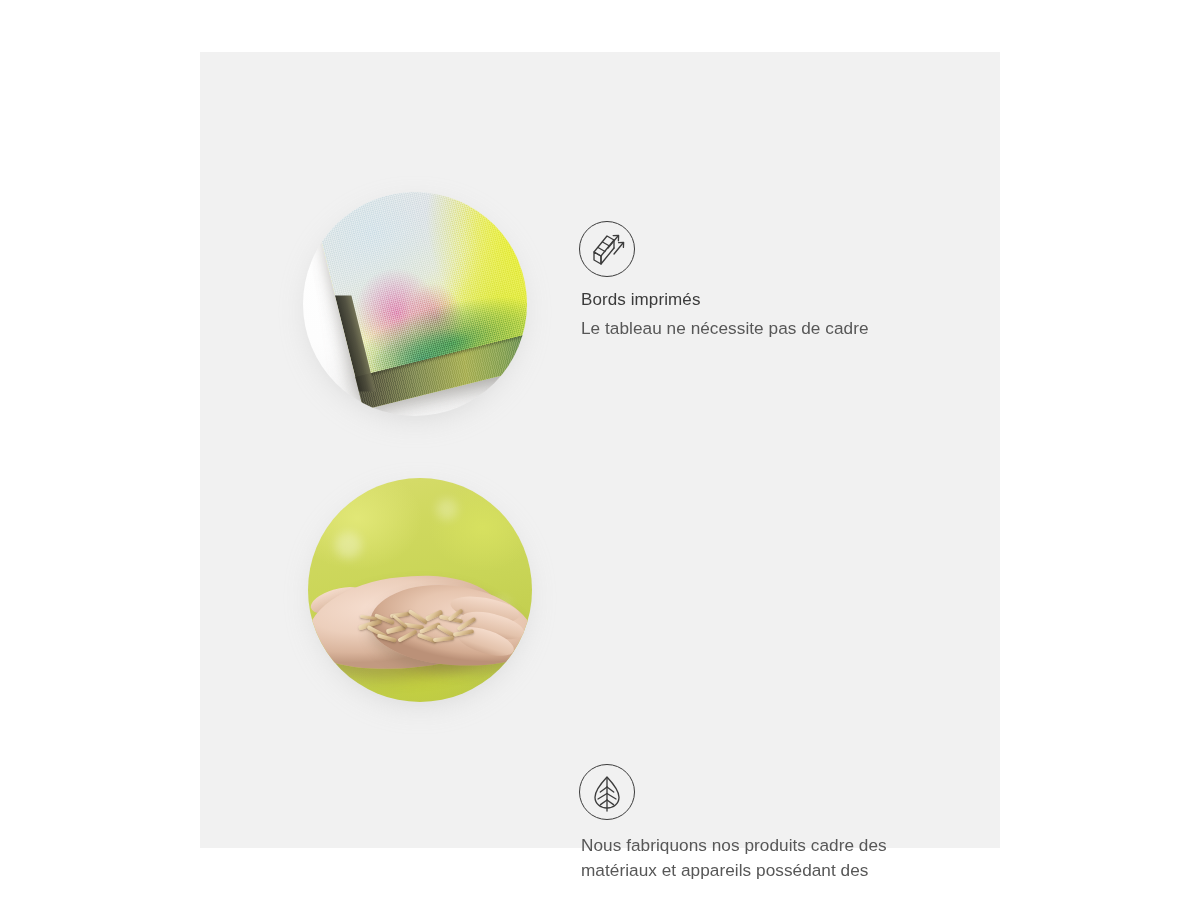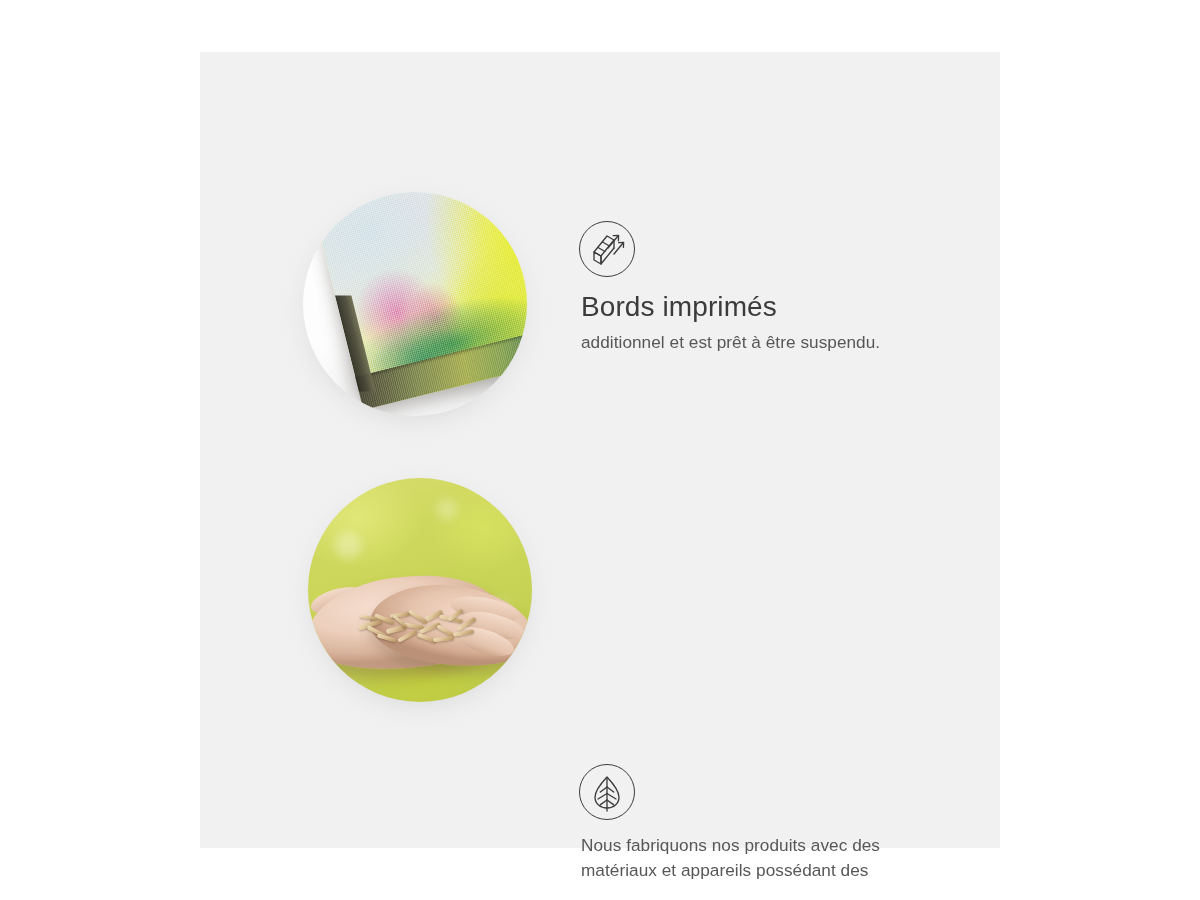--- a/index.html
+++ b/index.html
@@ -250,21 +250,21 @@
   .icon-ring-2 { left: 379px; top: 436px; }
   .icon-ring svg { position: absolute; left: 0; top: 0; }
 
   
   .txt { position: absolute; left: 381px; width: 372px; }
   .txt-1 { top: 238px; }
   .txt-2 { top: 505px; }
 
   .f-title {
     margin: 0 0 6px 0;
-    font-size: 28px;
+    font-size: 17px;
     font-weight: 400;
     line-height: 1.2;
     color: #3b3b3b;
     letter-spacing: .1px;
   }
   .f-body {
     margin: 0;
     font-size: 17.2px;
     font-weight: 400;
     line-height: 1.45;
@@ -309,21 +309,21 @@
           <path d="M28 26 L38 14"></path>
           <path d="M33.2 13.6 L38.6 13.4 L38.4 18.8"></path>
           <path d="M34 32 L43 21"></path>
           <path d="M38.6 20.6 L43.6 20.4 L43.4 25.4"></path>
         </svg>
       </div>
 
       <div class="txt txt-1">
         <h2 class="f-title">Bords imprimés</h2>
         <p class="f-body">
-          <span>additionnel et est prêt à être suspendu.</span>
+          <span>Le tableau ne nécessite pas de cadre</span>
         </p>
       </div>
     </div>
 
     <div class="feature feature-2">
 
       <div class="photo-wrap photo-wrap-2">
         <div class="photo-shadow"></div>
         <div class="photo">
           <div class="meadow"></div>
@@ -372,21 +372,21 @@
           <path d="M27 35 L20.5 39.6"></path>
 
           <path d="M27 22 L33.7 27"></path>
           <path d="M27 28.5 L36 34"></path>
           <path d="M27 35 L33.5 39.6"></path>
         </svg>
       </div>
 
       <div class="txt txt-2">
         <p class="f-body">
-          <span>Nous fabriquons nos produits avec des</span>
+          <span>Nous fabriquons nos produits cadre des</span>
           <span>matériaux et appareils possédant des</span>
 
         </p>
       </div>
     </div>
 
   </div>
 </div>
 
 </body></html>

